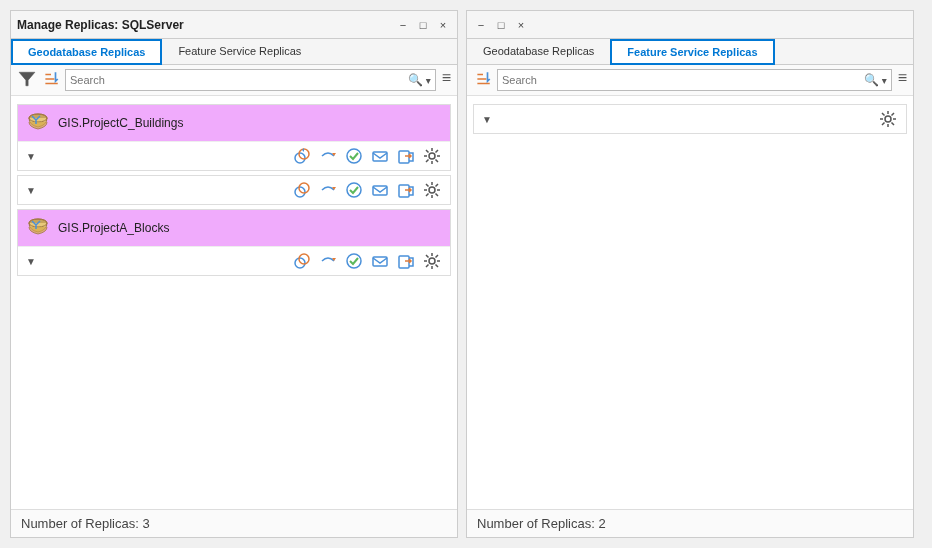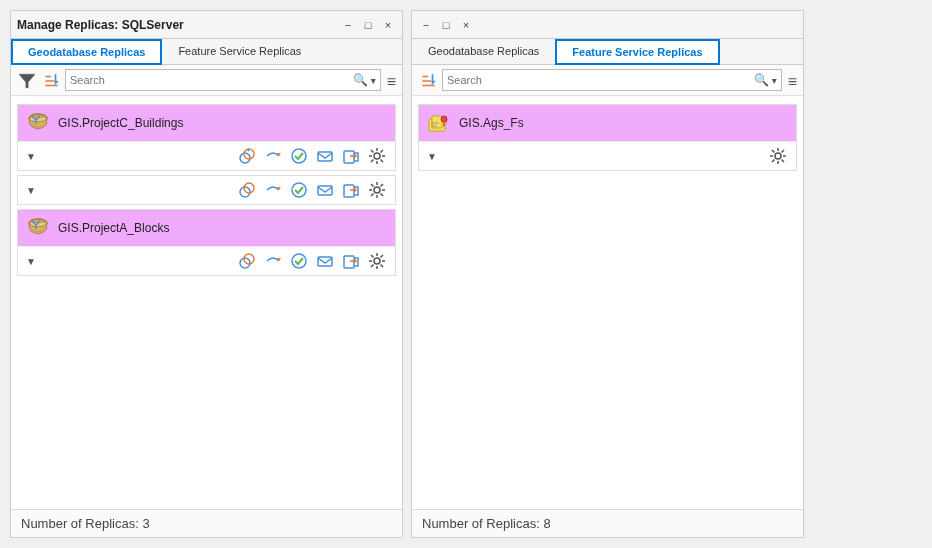--- a/index.html
+++ b/index.html
@@ -12,21 +12,21 @@
       padding: 10px;
       width: 932px;
       height: 548px;
     }
 
     .panel {
       background: #fff;
       border: 1px solid #ccc;
       display: flex;
       flex-direction: column;
-      width: 393px;
+      width: 448px;
       height: 528px;
     }
 
     .panel-titlebar {
       background: #f5f5f5;
       border-bottom: 1px solid #ccc;
       display: flex;
       align-items: center;
       justify-content: space-between;
       padding: 4px 6px;
@@ -71,21 +71,21 @@
     .tab.active {
       background: #fff;
       border: 2px solid #0078d4;
       color: #0078d4;
       font-weight: 600;
       margin-bottom: -1px;
     }
 
     .toolbar {
       display: flex;
-      align-items: flex-end;
+      align-items: flex-start;
       padding: 4px 6px;
       gap: 4px;
       border-bottom: 1px solid #e0e0e0;
       background: #fafafa;
     }
 
     .toolbar-icon {
       width: 20px;
       height: 20px;
       display: flex;
@@ -447,47 +447,31 @@
       <input class="search-input" type="text" placeholder="Search" style="">
       <span class="search-btn">🔍</span>
       <span class="search-dropdown">▾</span>
     </div>
     <div class="menu-icon">≡</div>
   </div>
 
   <div class="replica-list">
 
     <div class="replica-item">
-      <div class="replica-header">
-        <div class="replica-icon">
-          <svg width="24" height="24" viewBox="0 0 24 24">
-
-            <rect x="2" y="8" width="16" height="12" rx="1" fill="#f5e060" stroke="#c8a020" stroke-width="1"></rect>
-            <rect x="5" y="5" width="10" height="12" rx="1" fill="#f5e060" stroke="#c8a020" stroke-width="1"></rect>
-            <path d="M16 5 Q20 5 20 9 Q20 13 16 16" fill="none" stroke="#c8a020" stroke-width="1"></path>
-
-            <circle cx="17" cy="8" r="3" fill="#e05050" stroke="#a02020" stroke-width="0.8"></circle>
-            <path d="M17 11 L17 15" stroke="#e05050" stroke-width="1.5"></path>
-
-            <path d="M4 12 L12 12 M4 15 L10 15" stroke="#888" stroke-width="0.8"></path>
-          </svg>
-        </div>
-        <span class="replica-name">GIS.Ags_Fs</span>
-      </div>
       <div class="replica-toolbar">
         <span class="expand-arrow">▼</span>
         <div class="replica-action-icons">
           <div class="action-icon">
             <svg width="18" height="18" viewBox="0 0 18 18">
               <circle cx="9" cy="9" r="3" fill="none" stroke="#555" stroke-width="1.5"></circle>
               <path d="M9 1 L9 4 M9 14 L9 17 M1 9 L4 9 M14 9 L17 9 M3 3 L5.5 5.5 M12.5 12.5 L15 15 M15 3 L12.5 5.5 M5.5 12.5 L3 15" stroke="#555" stroke-width="1.5"></path>
             </svg>
           </div>
         </div>
       </div>
     </div>
 
   </div>
 
   <div class="panel-footer">
-    <span>Number of Replicas: 8</span>
+    <span>Number of Replicas: 2</span>
   </div>
 </div>
 
 </body></html>

